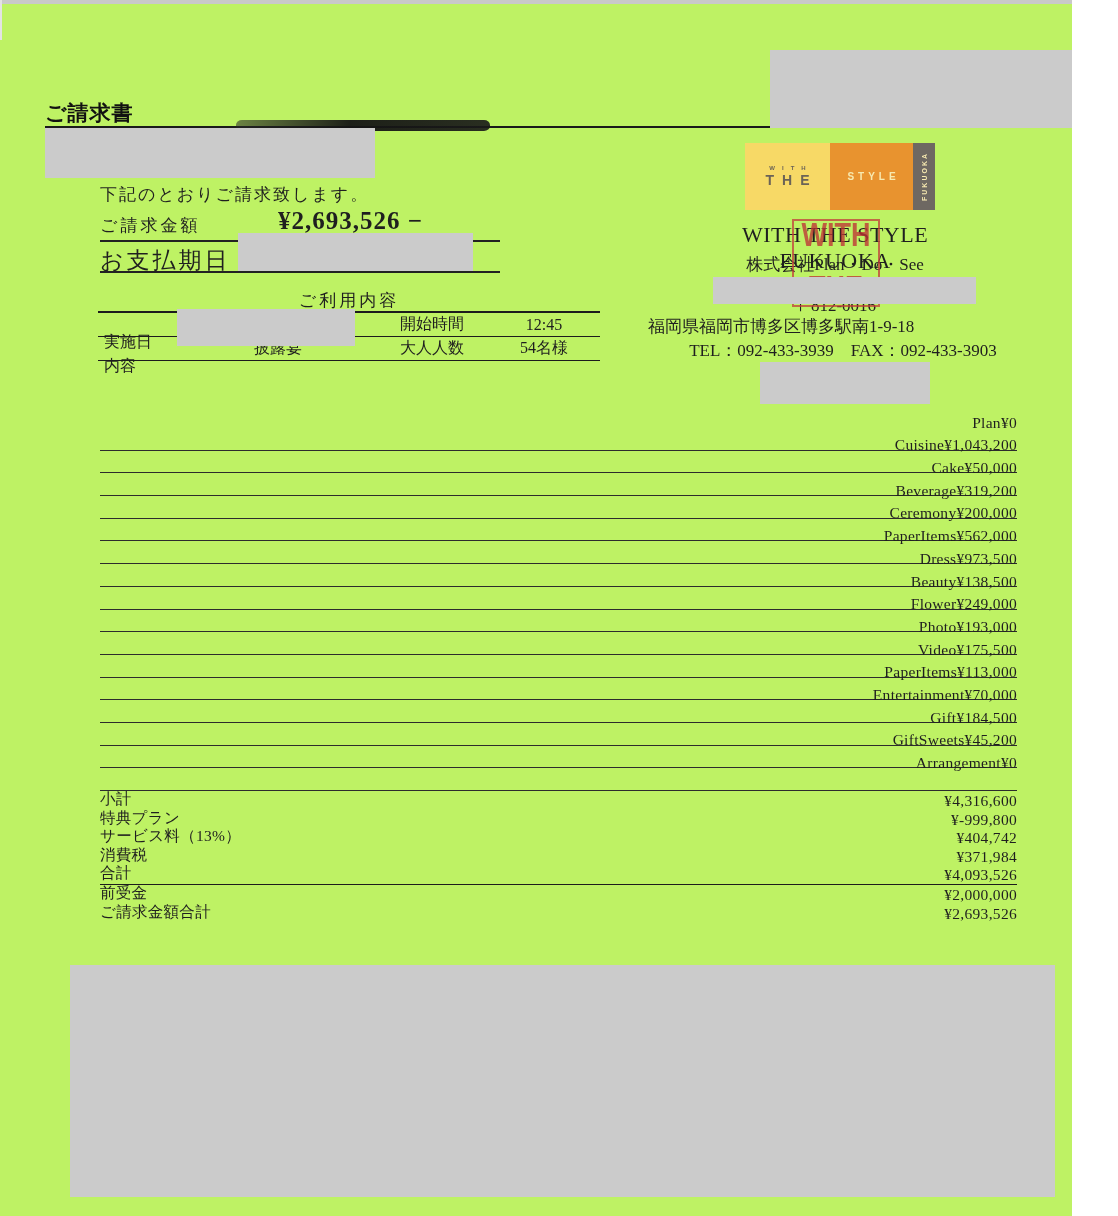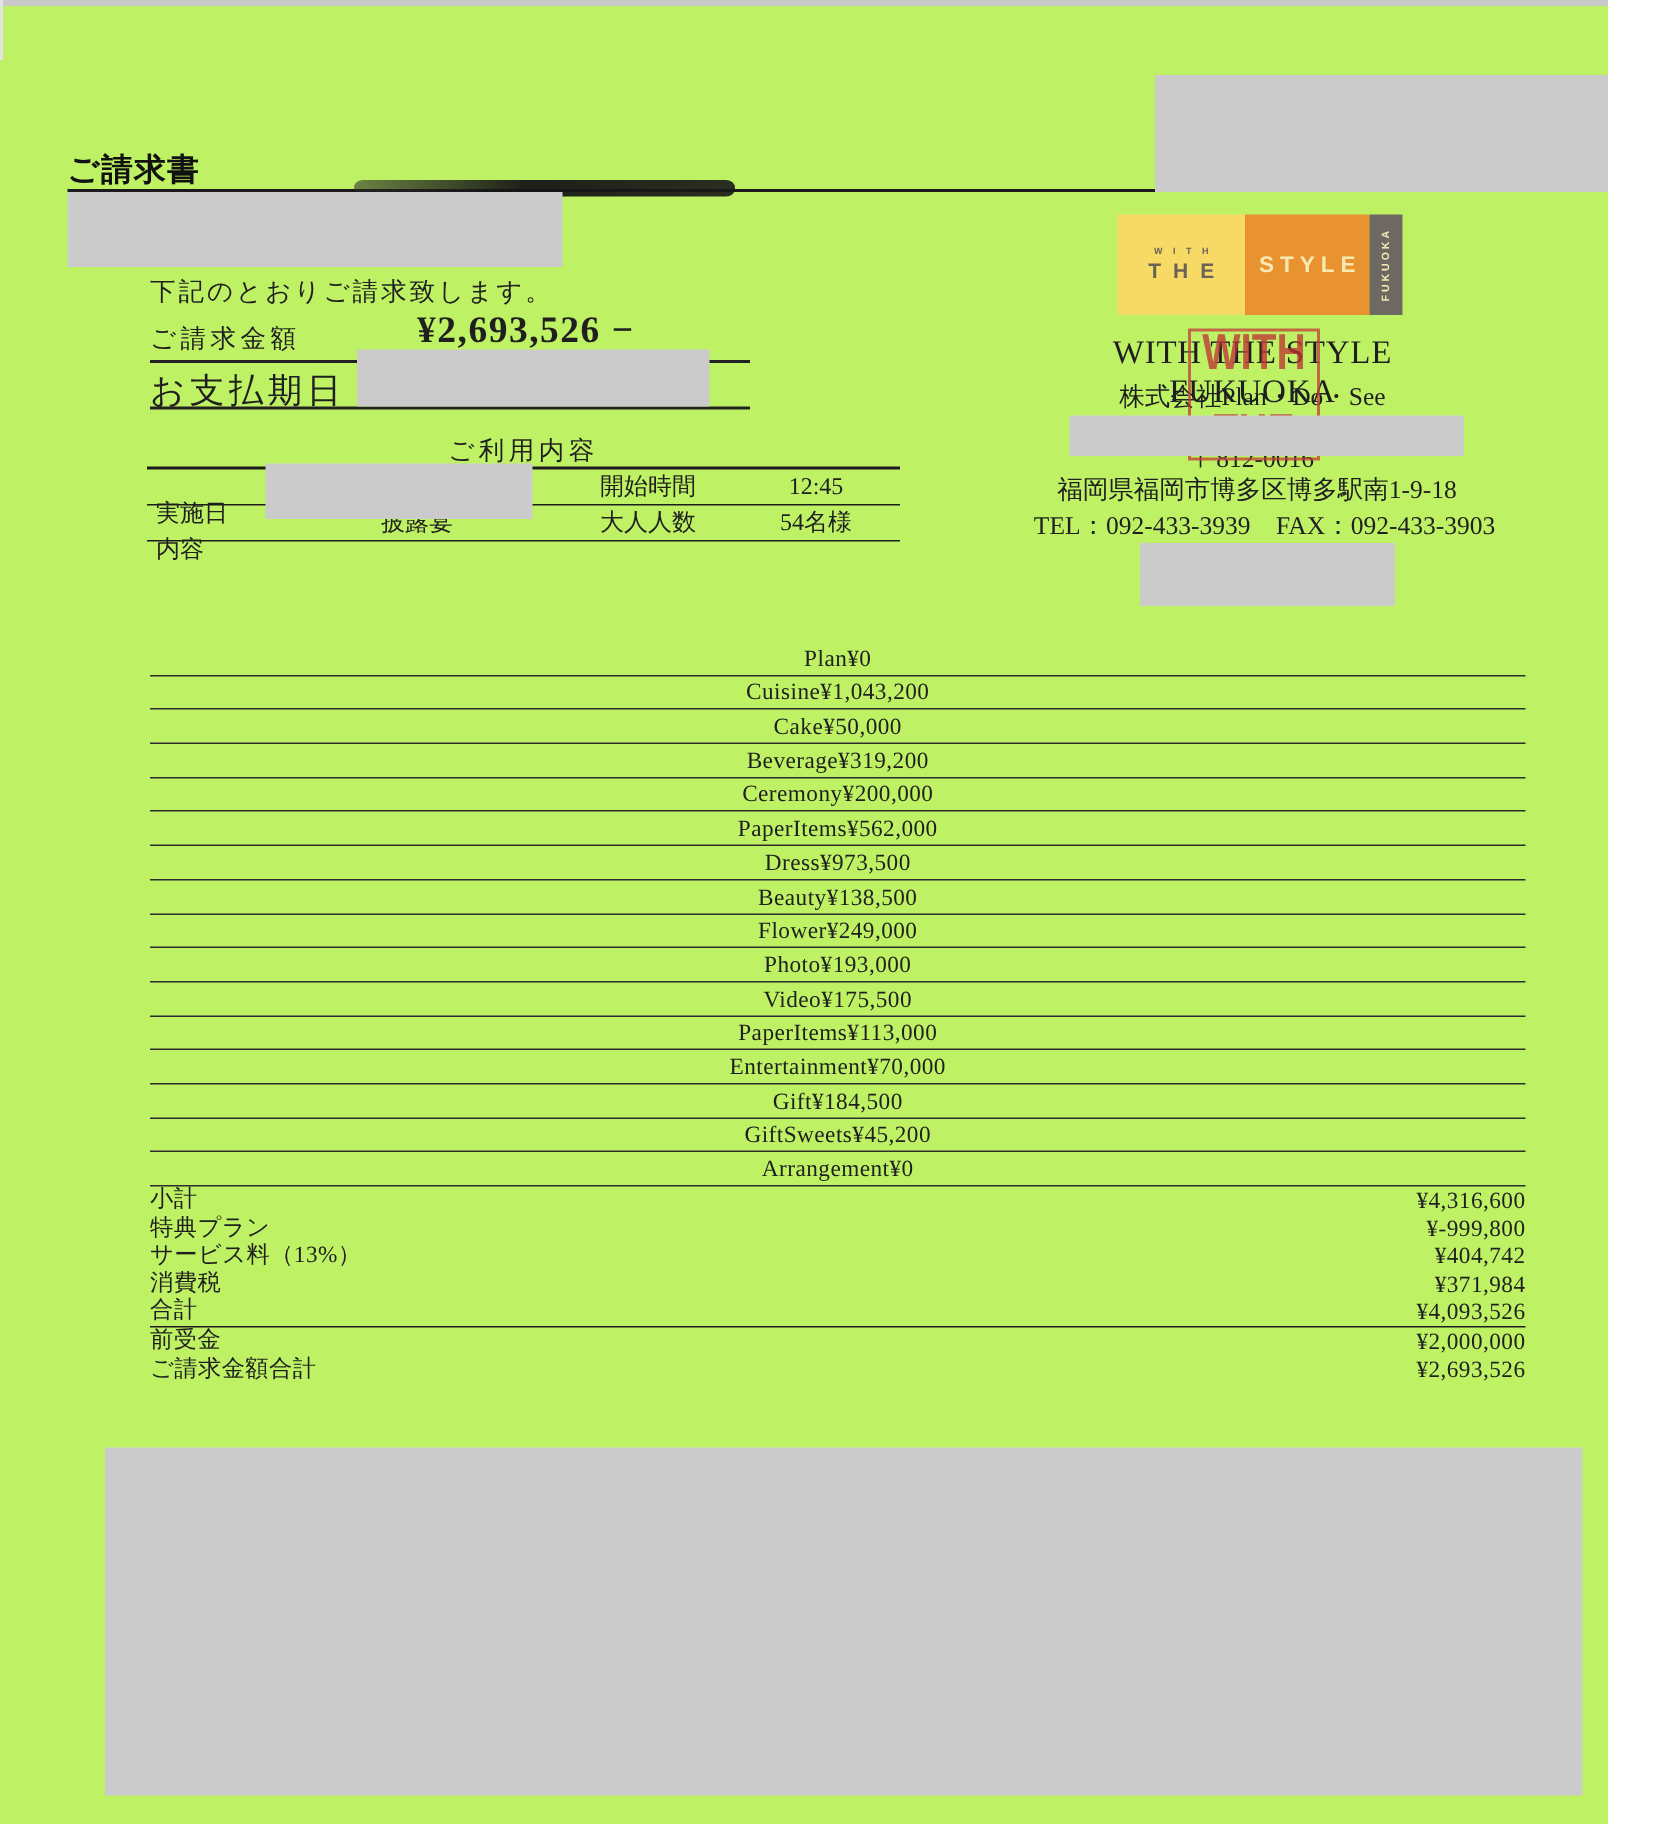--- a/index.html
+++ b/index.html
@@ -53,47 +53,47 @@
   .u-value-wide { width:420px; text-align:left; padding-left:22px; letter-spacing:.5px; }
   .u-label2 { width:112px; text-align:center; }
   .u-value2 { width:112px; text-align:center; }
 
   
   .logo { position:absolute; left:745px; top:143px; width:190px; height:67px; display:flex; }
   .logo-with { width:85px; height:67px; display:flex; flex-direction:column; align-items:center; justify-content:center; }
   .logo-with .tiny { font-family:"Liberation Sans","DejaVu Sans",sans-serif; font-size:6px; letter-spacing:7px; text-indent:7px; font-weight:bold; }
   .logo-with .the  { font-family:"Liberation Sans","DejaVu Sans",sans-serif; font-size:14px; font-weight:bold; letter-spacing:8px; text-indent:8px; margin-top:1px; }
   .logo-style { width:83px; height:67px; display:flex; align-items:center; justify-content:center;
-                font-family:"Liberation Sans","DejaVu Sans",sans-serif; font-size:15px; font-weight:bold; letter-spacing:4px; text-indent:4px; }
+                font-family:"Liberation Sans","DejaVu Sans",sans-serif; font-size:10px; font-weight:bold; letter-spacing:4px; text-indent:4px; }
   .logo-fukuoka { width:22px; height:67px; display:flex; align-items:center; justify-content:center; }
   .logo-fukuoka span { writing-mode:vertical-rl; transform:rotate(180deg);
                 font-family:"Liberation Sans","DejaVu Sans",sans-serif; font-size:7px; font-weight:bold; letter-spacing:2px; }
 
   .vendor-name    { position:absolute; left:690px; top:222px; width:290px; text-align:center; font-size:22px; letter-spacing:.5px; }
   .vendor-company { position:absolute; left:690px; top:253px; width:290px; text-align:center; font-size:17px; }
   .vendor-postal  { position:absolute; left:690px; top:294px; width:290px; text-align:center; font-size:17px; z-index:1; }
-  .vendor-address { position:absolute; left:648px; top:315px; width:380px; text-align:center; font-size:17px; z-index:1; }
+  .vendor-address { position:absolute; left:648px; top:315px; width:380px; text-align:left; font-size:17px; z-index:1; }
   .vendor-telfax  { position:absolute; left:648px; top:339px; width:390px; text-align:center; font-size:17px; z-index:1; }
 
   .stamp {
     position:absolute; left:792px; top:219px; width:88px; height:88px; z-index:2;
     border:2.5px solid rgba(194,59,59,.75);
     display:flex; flex-direction:column; align-items:center; justify-content:space-between;
     padding:2px 0 3px 0;
   }
   .stamp span {
     font-family:"Liberation Sans","DejaVu Sans",sans-serif;
     font-weight:bold; font-size:27px; line-height:.95; color:rgba(190,52,52,.78);
     transform:scaleY(1.25); letter-spacing:0px;
   }
 
   
   .items { position:absolute; left:100px; top:428px; width:917px; }
-  .item-row { display:flex; justify-content:center; align-items:flex-end;
-              height:22.7px; border-bottom:1.2px solid #2c2c2c; font-size:15.5px; padding-bottom:1px; }
+  .item-row { display:flex; justify-content:flex-end; align-items:flex-end;
+              height:22.7px; border-bottom:1.2px solid #2c2c2c; font-size:15.5px; padding-bottom:18px; }
   .summary { position:absolute; left:100px; top:791px; width:917px; }
   .summary-row { display:flex; justify-content:space-between; align-items:flex-end;
               height:18.8px; font-size:15.5px; }
   .summary-row.underlined { border-bottom:1.8px solid #1c1c1c; }
   .cell-label { letter-spacing:.3px; }
   .cell-amount { letter-spacing:.3px; }
 </style>
 </head>
 <body>
 

